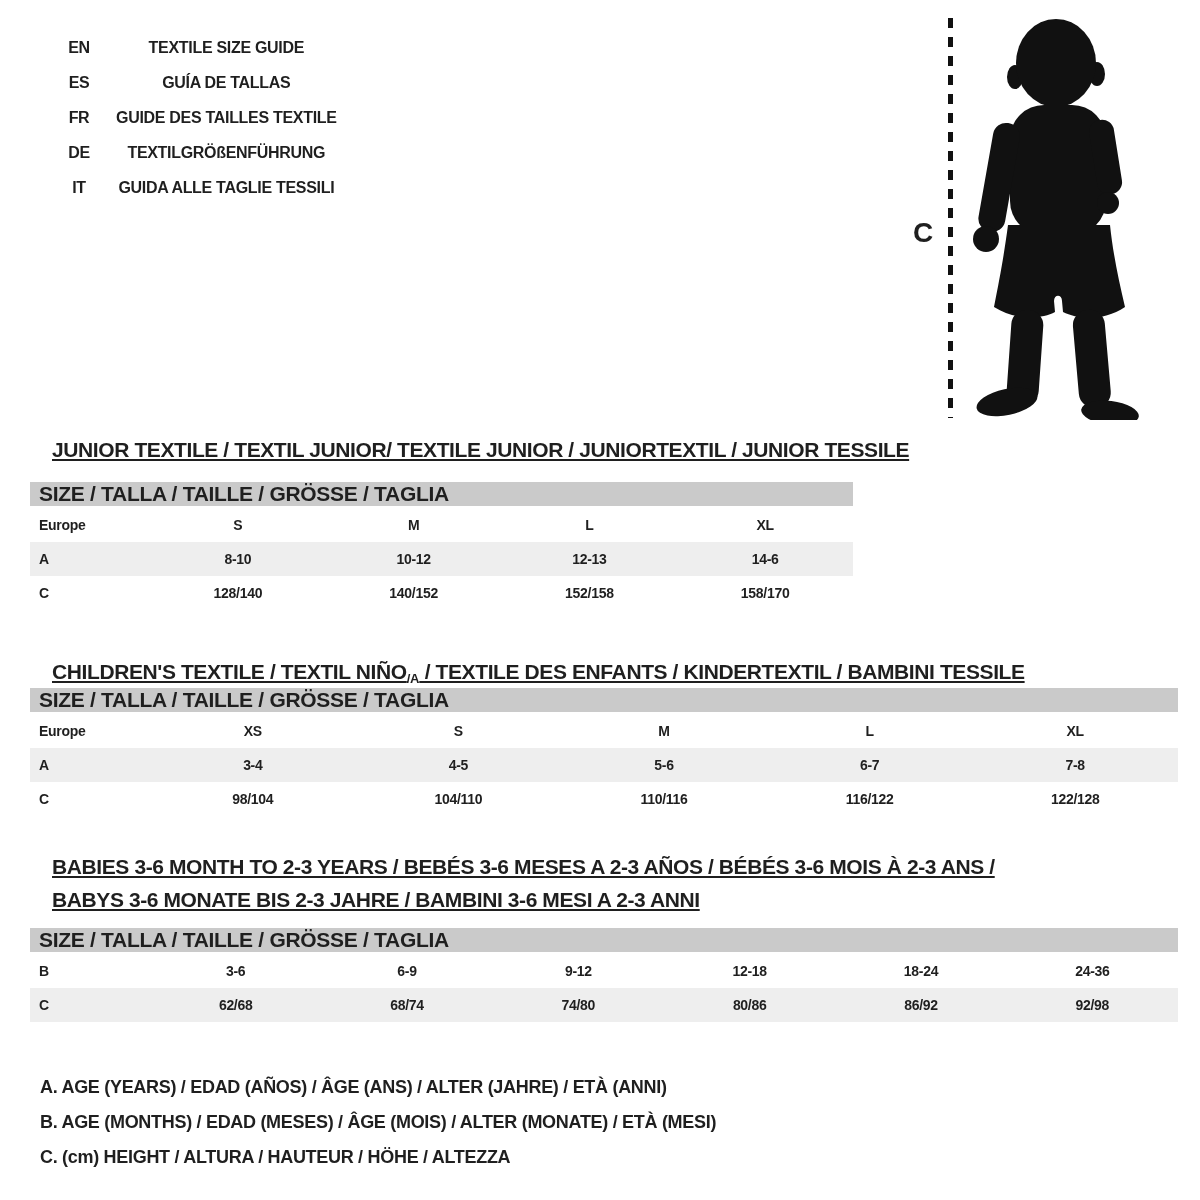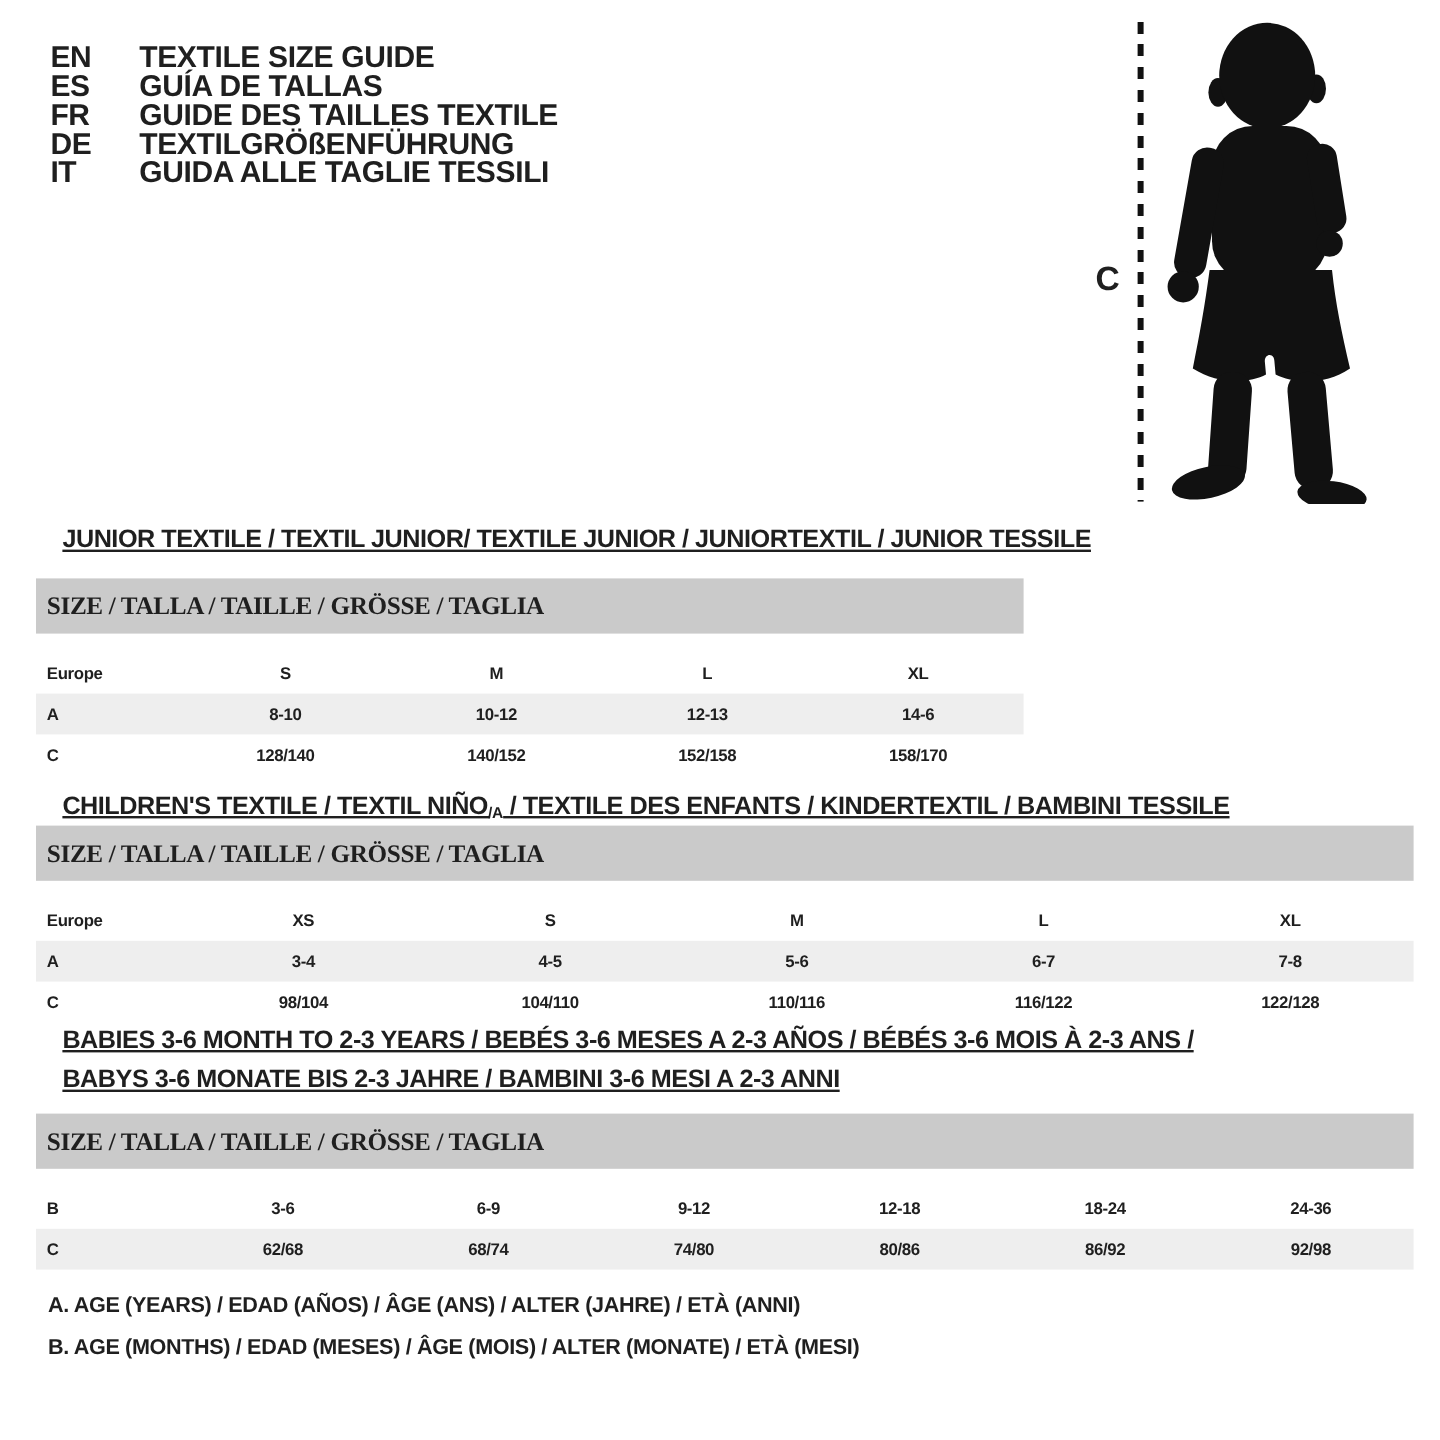--- a/index.html
+++ b/index.html
@@ -11,22 +11,23 @@
     font-family:"Liberation Sans", sans-serif;
     font-weight:700;
     letter-spacing:-0.3px;
     overflow:hidden;
   }
 
   
   .lang-list {
     position:absolute; top:36px; left:42px;
     display:grid; grid-template-columns:74px auto;
-    font-size:25px; line-height:24px;
+    row-gap:11px; font-size:16px; line-height:24px;
     white-space:nowrap;
+    text-align:center;
   }
 
   
   .figure { position:absolute; top:10px; left:905px; width:280px; height:412px; }
   .measure-line {
     position:absolute; left:43px; top:8px; width:5px; height:400px;
     background:repeating-linear-gradient(to bottom, var(--silhouette,#111) 0 10px, transparent 10px 19px);
   }
   .height-label { position:absolute; left:8px; top:207px; font-size:28px; }
   .toddler-svg { position:absolute; left:55px; top:5px; }
@@ -37,23 +38,23 @@
   #title-children { top:644px;margin-top:16px; }
   #title-babies { top:850px; line-height:33px; }
   .subsc { font-size:13px; position:relative; top:4px; letter-spacing:-0.2px; }
 
   
   .size-table { position:absolute; left:30px; }
   #table-junior { top:482px; width:823px; }
   #table-children { top:688px; width:1148px; }
   #table-babies { top:928px; width:1148px; }
   .size-bar {
-    height:46px; background:var(--table-header-bg,#cacaca);
+    height:24px; background:var(--table-header-bg,#cacaca);
     display:flex; align-items:center; padding-left:9px;
-    font-size:21px; margin-bottom:16px; white-space:nowrap;font-family:Liberation Serif, serif;
+    font-size:21px; margin-bottom:2px; white-space:nowrap;
   }
   .row { display:grid; height:34px; align-items:center; font-size:14px; }
   .cols-4 { grid-template-columns:120px repeat(4,1fr); }
   .cols-5 { grid-template-columns:120px repeat(5,1fr); }
   .cols-6 { grid-template-columns:120px repeat(6,1fr); }
   .row .lbl { padding-left:9px; text-align:left; }
   .row .val { text-align:center; }
   .row.striped { background:var(--row-stripe-bg,#eeeeee); }
 
   
@@ -174,13 +175,14 @@
     <span class="val">74/80</span>
     <span class="val">80/86</span>
     <span class="val">86/92</span>
     <span class="val">92/98</span>
   </div>
 </div>
 
 <div class="legend">
   <div>A. AGE (YEARS) / EDAD (AÑOS) / ÂGE (ANS) / ALTER (JAHRE) / ETÀ (ANNI)</div>
   <div>B. AGE (MONTHS) / EDAD (MESES) / ÂGE (MOIS) / ALTER (MONATE) / ETÀ (MESI)</div>
+  <div>C. (cm) HEIGHT / ALTURA / HAUTEUR / HÖHE / ALTEZZA</div>
 </div>
 
 </body></html>

